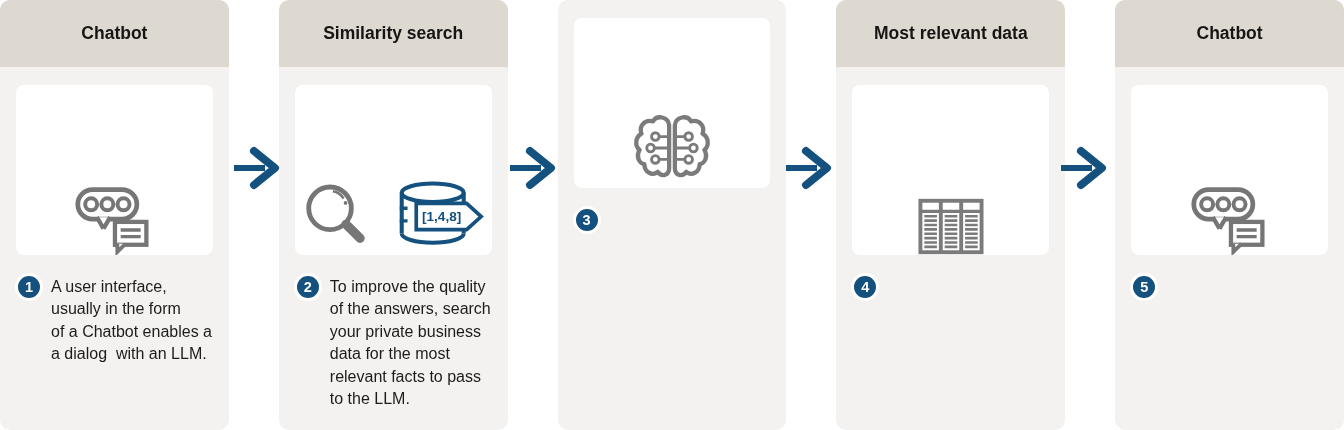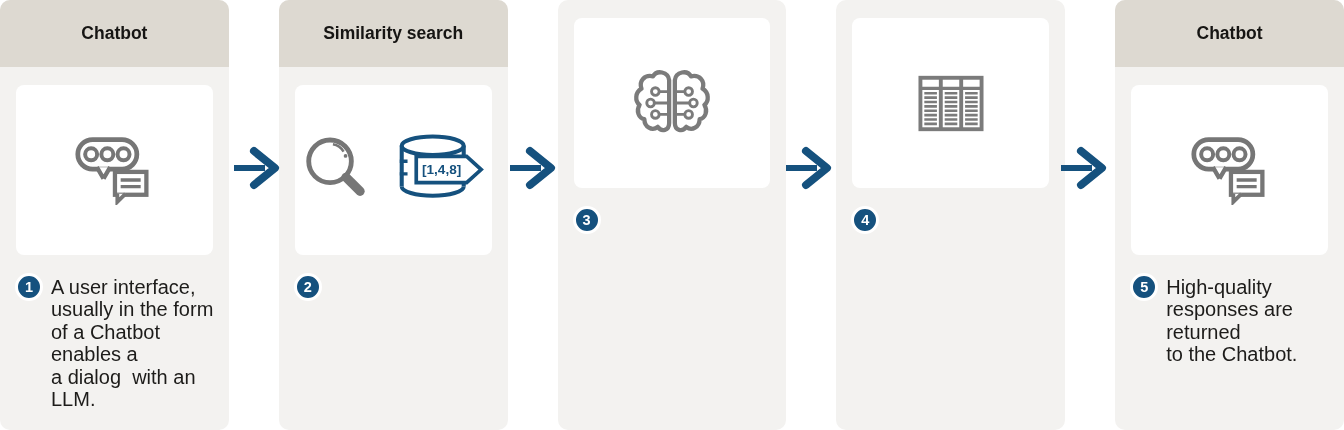--- a/index.html
+++ b/index.html
@@ -38,21 +38,21 @@
     color: #161513;
     white-space: pre-wrap;
   }
   .icon-card {
     background: #ffffff;
     border-radius: 8px;
     margin: 18px 16px 0 16px;
     height: 170px;
     flex: 0 0 170px;
     display: flex;
-    align-items: center;
+    align-items: flex-end;
     justify-content: center;
   }
   .step {
     display: flex;
     align-items: flex-start;
     gap: 8px;
     padding: 18px 8px 0 15px;
   }
   .badge {
     flex: 0 0 auto;
@@ -62,21 +62,21 @@
     background: #15517e;
     border: 3px solid #ffffff;
     color: #ffffff;
     font-size: 14.5px;
     font-weight: bold;
     display: flex;
     align-items: center;
     justify-content: center;
   }
   .desc {
-    font-size: 20px;
+    font-size: 16px;
     line-height: 22.4px;
     margin-top: 3px;
     white-space: pre-wrap;
     color: #1d1c1a;
   }
   .arrow {
     position: absolute;
     top: 146px;
     width: 50px;
     height: 44px;
@@ -136,20 +136,26 @@
           <path d="M105,14 V56 M169,14 V56" stroke-width="4.2"></path>
           <path d="M105,56 A32,9.5 0 0 0 169,56" stroke-width="4.2"></path>
           <path d="M103,30 h8 M103,43 h8" stroke-width="3.5"></path>
           <polygon points="120,25 172,25 187,38.5 172,52 120,52" fill="#ffffff" stroke-width="3.8"></polygon>
         </g>
         <text class="tag-text" x="126" y="43.5">[1,4,8]</text>
       </svg>
     </div>
     <div class="step">
       <div class="badge">2</div>
+      <div class="desc">To improve the quality
+of the answers, search
+your private business
+data for the most
+relevant facts to pass
+to the LLM.</div>
     </div>
   </div>
 
   <div class="column">
     <div class="icon-card">
       <svg width="80" height="80" viewBox="0 0 84 84">
         <defs>
           <g id="brain-half" stroke="#7b7b7b" fill="none">
             <path d="M39,18 C38,9 26,7 22,14 C13,12 7,19 10,27 C3,31 3,40 8,44 C4,50 7,58 13,59 C13,67 21,72 27,67 C31,73 39,71 39,63 L39,18 Z" stroke-width="4.5" stroke-linejoin="round"></path>
             <path d="M39,30 H28 M39,42 H23 M39,54 H28" stroke-width="3"></path>
@@ -161,20 +167,21 @@
         <use href="#brain-half"></use>
         <use href="#brain-half" transform="translate(84,0) scale(-1,1)"></use>
       </svg>
     </div>
     <div class="step">
       <div class="badge">3</div>
     </div>
   </div>
 
   <div class="column">
+    <div class="column-header">Most relevant data</div>
     <div class="icon-card">
       <svg width="66" height="57" viewBox="0 0 68 58">
         <g stroke="#7b7b7b" fill="none">
           <rect x="2.5" y="2.5" width="63" height="53" stroke-width="4" fill="#ffffff"></rect>
           <path d="M2.5,13.5 H65.5" stroke-width="3.4"></path>
           <path d="M23.5,2.5 V55.5 M44.5,2.5 V55.5" stroke-width="4"></path>
           <g stroke-width="2.7">
             <path d="M6.5,18.5 H19.5 M6.5,23 H19.5 M6.5,27.5 H19.5 M6.5,32 H19.5 M6.5,36.5 H19.5 M6.5,41 H19.5 M6.5,45.5 H19.5 M6.5,50 H19.5"></path>
             <path d="M27.5,18.5 H40.5 M27.5,23 H40.5 M27.5,27.5 H40.5 M27.5,32 H40.5 M27.5,36.5 H40.5 M27.5,41 H40.5 M27.5,45.5 H40.5 M27.5,50 H40.5"></path>
             <path d="M48.5,18.5 H61.5 M48.5,23 H61.5 M48.5,27.5 H61.5 M48.5,32 H61.5 M48.5,36.5 H61.5 M48.5,41 H61.5 M48.5,45.5 H61.5 M48.5,50 H61.5"></path>
@@ -199,23 +206,20 @@
           <circle cx="35" cy="19.5" r="6.3" stroke-width="4.2"></circle>
           <circle cx="52" cy="19.5" r="6.3" stroke-width="4.2"></circle>
           <rect x="43" y="38" width="33" height="24" stroke-width="4.5" fill="#ffffff"></rect>
           <path d="M45.5,61 L45.5,69.5 L54,61" fill="#ffffff" stroke-width="4"></path>
           <path d="M49,46.5 H70 M49,53.5 H70" stroke-width="3.5"></path>
         </g>
       </svg>
     </div>
     <div class="step">
       <div class="badge">5</div>
-      <div class="desc">High-quality
-responses are returned
-to the Chatbot.</div>
     </div>
   </div>
 
   <div class="arrow" style="left:233px">
     <svg width="50" height="44" viewBox="0 0 50 44">
       <g stroke="#15517e" fill="none">
         <path d="M1,22 H32" stroke-width="6"></path>
         <polyline points="21,5 42,22 21,39" stroke-width="8" stroke-linejoin="round" stroke-linecap="round"></polyline>
       </g>
     </svg>

